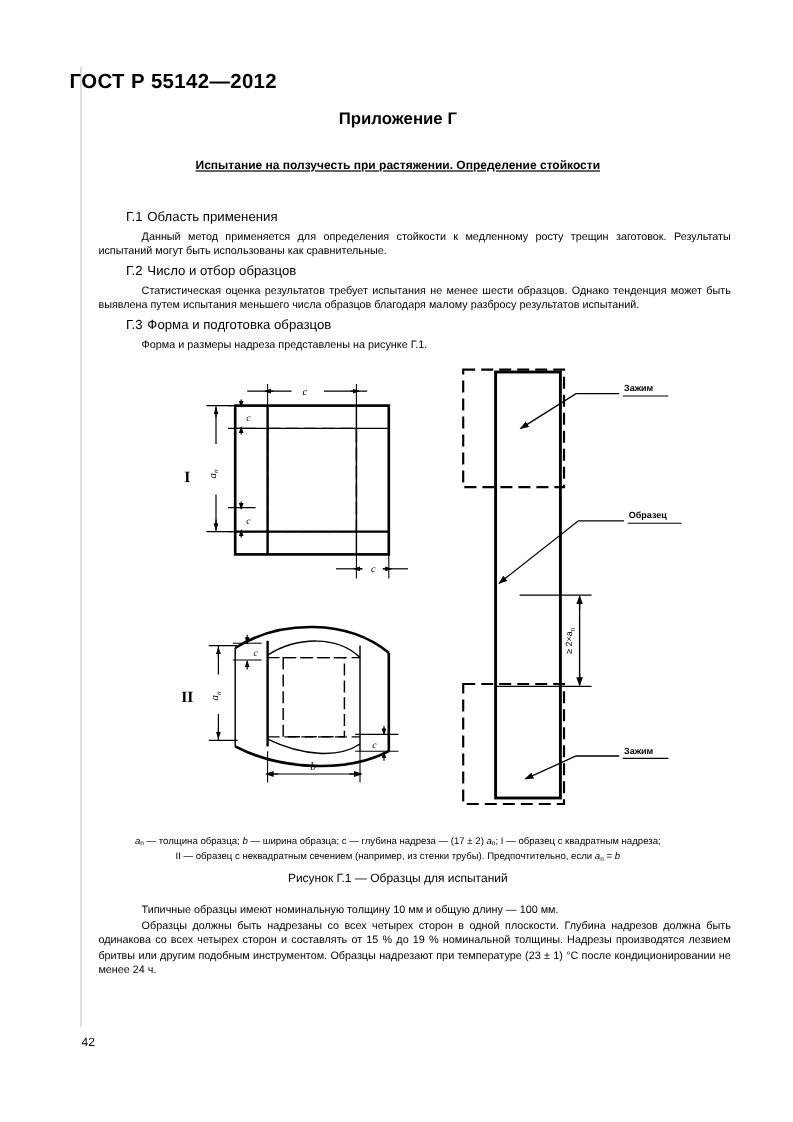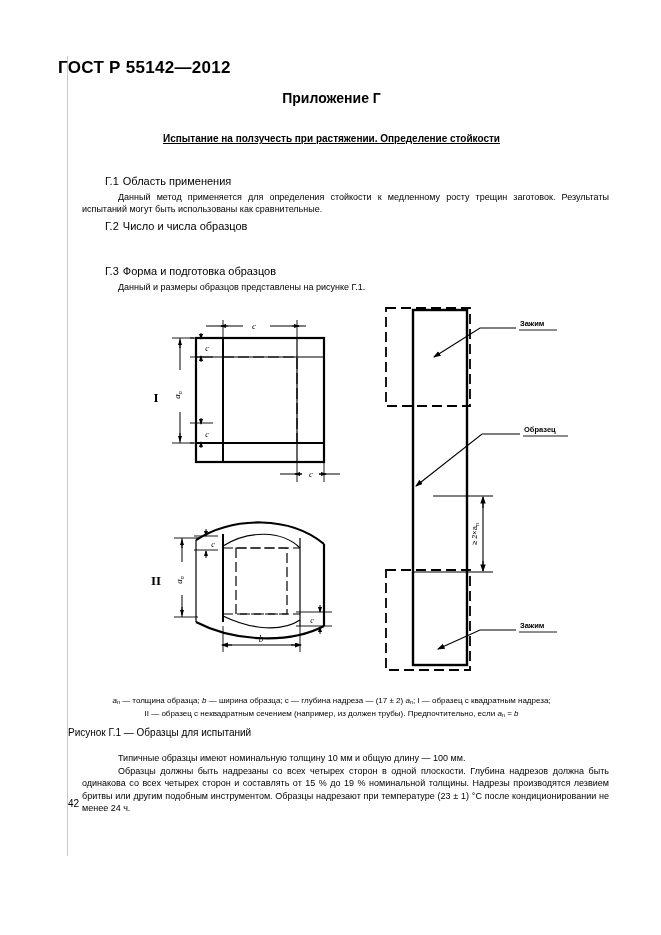--- a/index.html
+++ b/index.html
@@ -90,27 +90,27 @@
     width: 527px;
     text-align: center;
     font-size: 8px;
     line-height: 12px;
   }
   .fig-label {
     position: absolute;
     left: 68px;
     top: 727px;
     width: 527px;
-    text-align: left;
+    text-align: center;
     font-size: 10px;
   }
   .page-num {
     position: absolute;
     left: 68px;
-    top: 798px;
+    top: 864px;
     font-size: 10px;
   }
   i { font-style: italic; }
   sub { font-size: 0.68em; vertical-align: -0.25em; }
   svg { display: block; }
 </style>
 </head>
 <body>
 
 <div class="page">
@@ -126,27 +126,28 @@
   <div class="main-title">
     <div>Испытание на ползучесть при растяжении. Определение стойкости</div>
   </div>
 
   <div class="sec-head" style="top:175px">
     <span class="num">Г.1</span><span>Область применения</span>
   </div>
   <div class="para" style="top:191px">Данный метод применяется для определения стойкости к медленному росту трещин заготовок. Результаты испытаний могут быть использованы как сравнительные.</div>
 
   <div class="sec-head" style="top:220px">
-    <span class="num">Г.2</span><span>Число и числа образцов</span>
-  </div>
+    <span class="num">Г.2</span><span>Число и отбор образцов</span>
+  </div>
+  <div class="para" style="top:236px">Статистическая оценка результатов требует испытания не менее шести образцов. Однако тенденция может быть выявлена путем испытания меньшего числа образцов благодаря малому разбросу результатов испытаний.</div>
 
   <div class="sec-head" style="top:265px">
     <span class="num">Г.3</span><span>Форма и подготовка образцов</span>
   </div>
-  <div class="para" style="top:281px">Данный и размеры образцов представлены на рисунке Г.1.</div>
+  <div class="para" style="top:281px">Форма и размеры надреза представлены на рисунке Г.1.</div>
 
   <div class="figure">
     <svg width="527" height="380" viewBox="0 0 527 380" xmlns="http://www.w3.org/2000/svg">
       <defs>
         <marker id="ah" markerWidth="7" markerHeight="7" refX="6" refY="2.5" orient="auto">
           <path d="M0,0 L7,2.5 L0,5 z" fill="#000"></path>
         </marker>
         <marker id="ahs" markerWidth="6" markerHeight="6" refX="5" refY="2" orient="auto">
           <path d="M0,0 L6,2 L0,4 z" fill="#000"></path>
         </marker>
@@ -281,21 +282,21 @@
         <path d="M415,261 L415,271" stroke="#000" stroke-width="1.1" marker-end="url(#ah)"></path>
         <text x="409" y="234" font-family="'Liberation Sans',sans-serif" font-size="7.5" text-anchor="middle" transform="rotate(-90 409 234)">≥ 2×a<tspan font-size="5.5" dy="2">n</tspan></text>
       </g>
     </svg>
   </div>
 
   <div class="fig-caption" style="top:695px">
     <span><i>a</i><sub>n</sub></span><span> — толщина образца; </span><i>b</i><span> — ширина образца; c — глубина надреза — (17 ± 2) </span><span><i>a</i><sub>n</sub></span><span>; I — образец с квадратным надреза;</span>
   </div>
   <div class="fig-caption" style="top:708px">
-    <span>II — образец с неквадратным сечением (например, из должен трубы). Предпочтительно, если </span><span><i>a</i><sub>n</sub></span><span> = </span><i>b</i>
+    <span>II — образец с неквадратным сечением (например, из стенки трубы). Предпочтительно, если </span><span><i>a</i><sub>n</sub></span><span> = </span><i>b</i>
   </div>
 
   <div class="fig-label">Рисунок Г.1 — Образцы для испытаний</div>
 
   <div class="para" style="top:752px">Типичные образцы имеют номинальную толщину 10 мм и общую длину — 100 мм.</div>
   <div class="para" style="top:765px">Образцы должны быть надрезаны со всех четырех сторон в одной плоскости. Глубина надрезов должна быть одинакова со всех четырех сторон и составлять от 15 % до 19 % номинальной толщины. Надрезы производятся лезвием бритвы или другим подобным инструментом. Образцы надрезают при температуре (23 ± 1) °C после кондиционировании не менее 24 ч.</div>
 
   <div class="page-num">42</div>
 
 </div>

